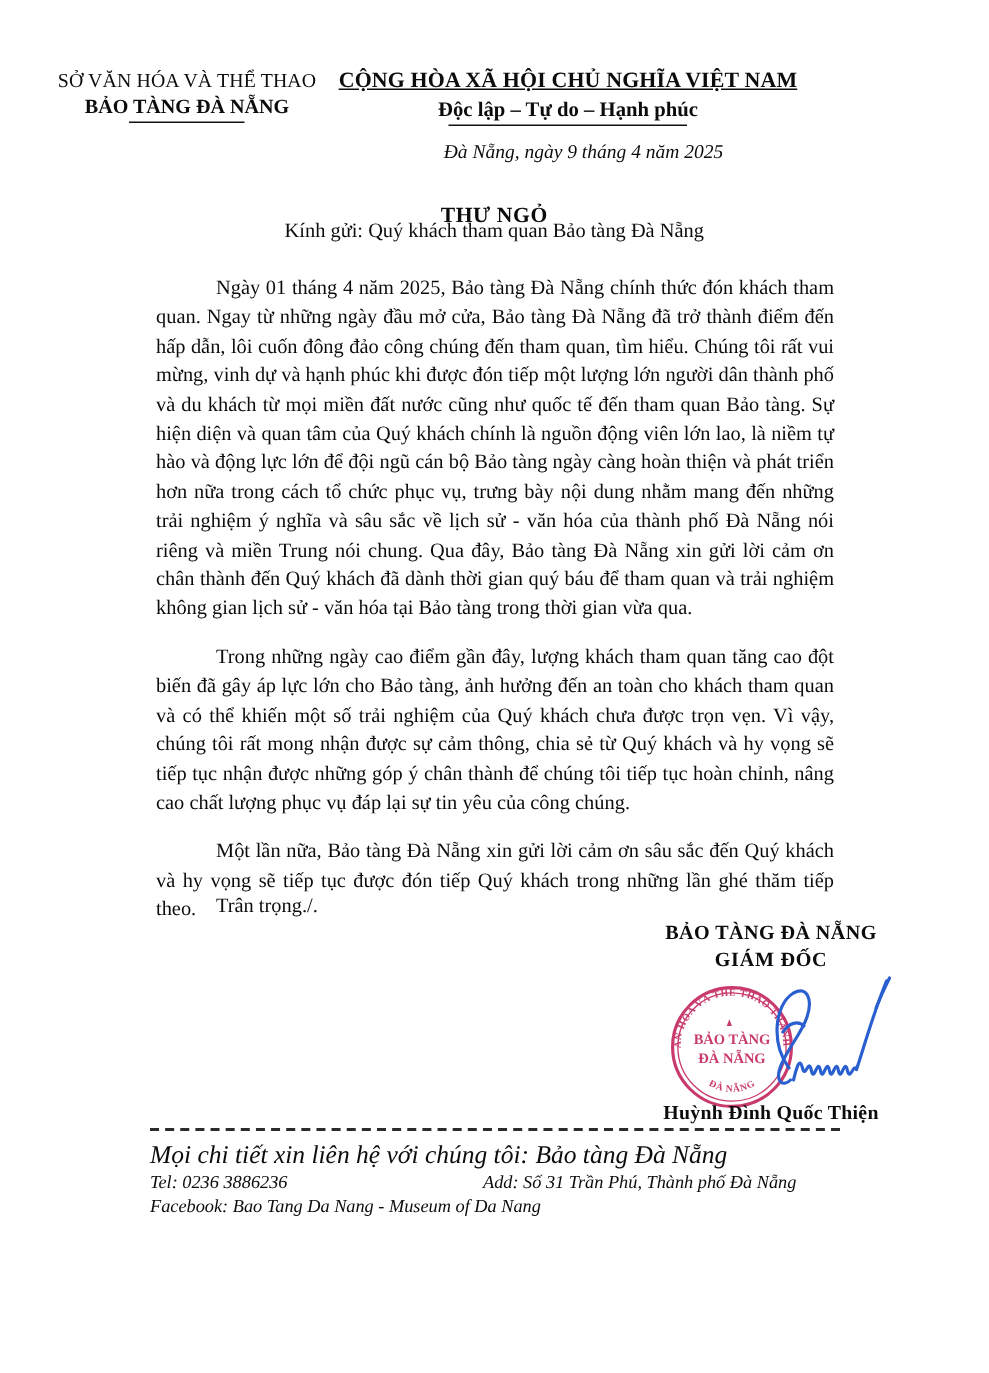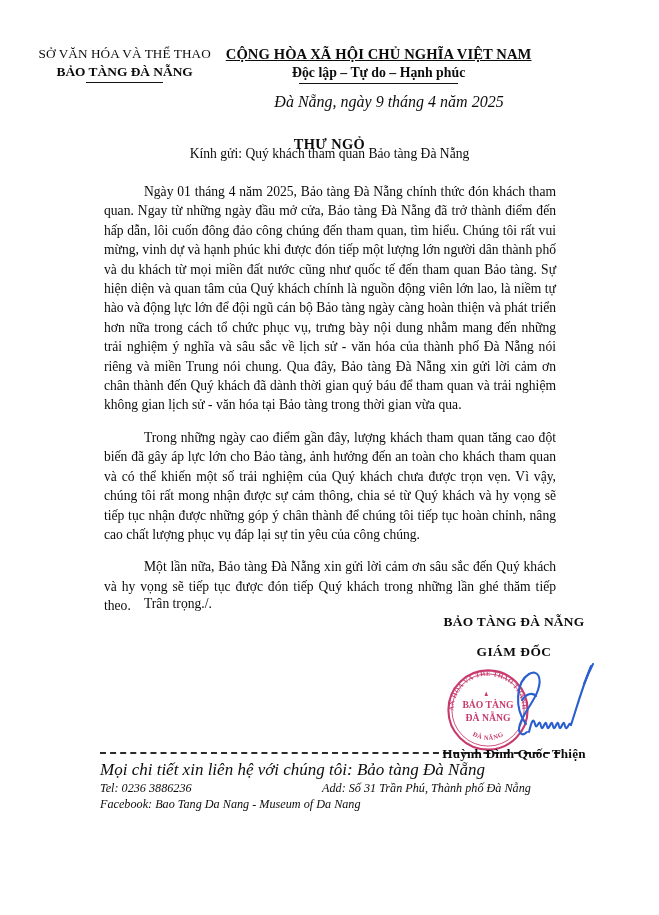--- a/index.html
+++ b/index.html
@@ -93,21 +93,21 @@
   }
   .datesite {
     position: absolute;
     top: 93px;
     left: 0;
     width: 659px;
     text-align: center;
     padding-left: 119px;
     box-sizing: border-box;
     font-style: italic;
-    font-size: 16px;
+    font-size: 13px;
     white-space: nowrap;
   }
 
   
   .title {
     position: absolute;
     top: 136px;
     left: 0;
     width: 659px;
     text-align: center;
@@ -161,21 +161,21 @@
   .sig-org {
     font-size: 13.4px;
     font-weight: bold;
     letter-spacing: .3px;
     white-space: nowrap;
   }
   .sig-role {
     font-size: 13.4px;
     font-weight: bold;
     letter-spacing: .5px;
-    margin-top: 14px;
+    margin-top: 2px;
   }
   .sig-area {
     position: relative;
     height: 86px;
   }
   .sig-name {
     font-size: 13.2px;
     font-weight: bold;
     letter-spacing: .2px;
     white-space: nowrap;

